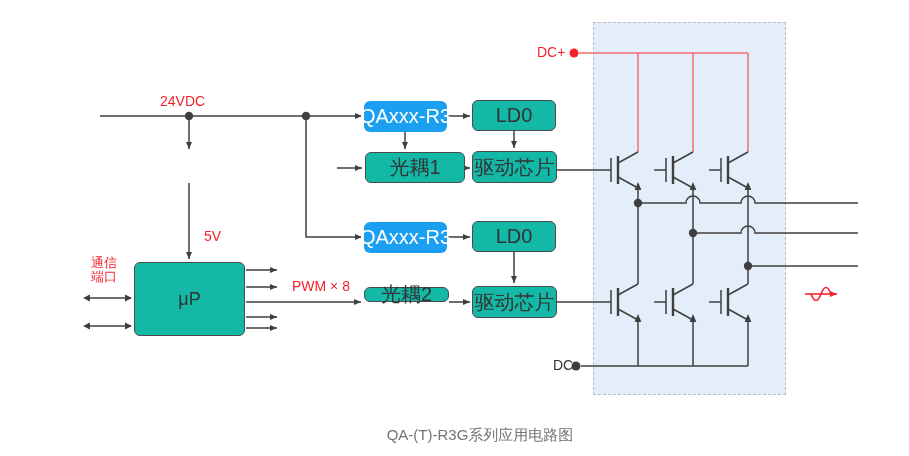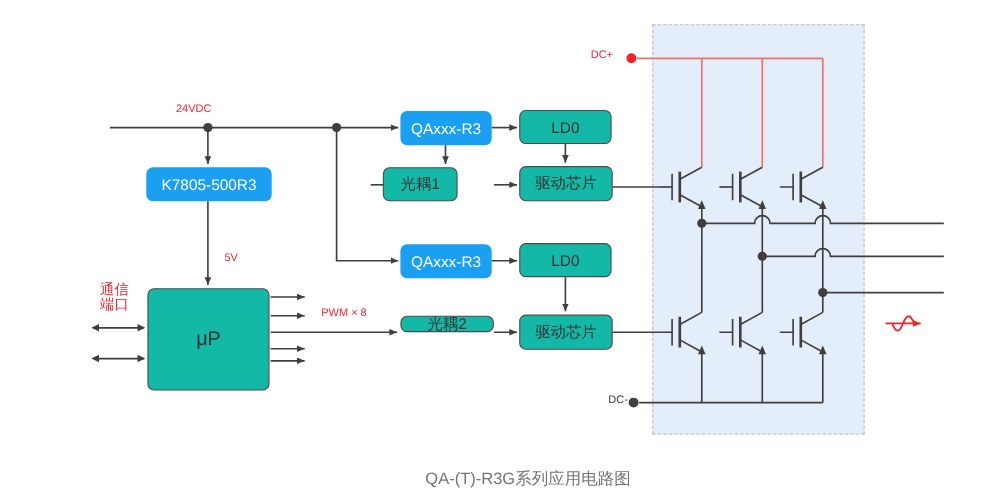--- a/index.html
+++ b/index.html
@@ -15,24 +15,24 @@
   .wire{stroke:var(--wire);stroke-width:1.5;fill:none;}
   .wire-thick{stroke:var(--wire);stroke-width:2.4;fill:none;}
   .rwire{stroke:var(--line-red);stroke-width:1.5;fill:none;}
   .sine{stroke:var(--red);stroke-width:1.6;fill:none;}
   .dot{fill:var(--wire);stroke:none;}
   .rdot{fill:var(--red);stroke:none;}
   .tri{fill:var(--wire);stroke:none;}
   .mkw{fill:var(--wire);}
   .mkr{fill:var(--red);}
   .block{position:absolute;display:flex;align-items:center;justify-content:center;
-         box-sizing:border-box;border-radius:6px;font-size:14px;z-index:2;white-space:nowrap;}
+         box-sizing:border-box;border-radius:6px;font-size:20px;z-index:2;white-space:nowrap;}
   .blue{background:var(--accent-blue);color:#fff;font-weight:500;}
   .white{background:#14b8a6;border:1.4px solid #4a4a4a;color:#333;}
-  .lbl{position:absolute;font-size:10px;color:var(--red);z-index:2;white-space:nowrap;line-height:1.1;}
+  .lbl{position:absolute;font-size:14px;color:var(--red);z-index:2;white-space:nowrap;line-height:1.1;}
   .lbl.black{color:#333;}
   .caption{position:absolute;left:280px;top:426px;width:400px;text-align:center;
            font-size:15px;color:#737373;z-index:2;}
 </style>
 </head>
 <body>
 
 <div id="stage">
 
   <div class="bridge"></div>
@@ -134,30 +134,29 @@
     <use href="#igbt" x="618" y="302"></use>
     <use href="#igbt" x="673" y="302"></use>
     <use href="#igbt" x="728" y="302"></use>
 
     <g>
       <path class="sine" d="M805,294 H837" marker-end="url(#ahr)"></path>
       <path class="sine" d="M811,294 Q816,307 821,294 Q826,281 831,294"></path>
     </g>
   </svg>
 
-  <div class="block blue" style="left:133px;top:152px;width:114px;height:31px;">K7805-500R3</div>
   <div class="block blue" style="left:364px;top:101px;width:83px;height:31px;">QAxxx-R3</div>
   <div class="block white" style="left:472px;top:100px;width:84px;height:31px;">LD0</div>
-  <div class="block white" style="left:348px;top:152px;width:68px;height:31px;">光耦1</div>
+  <div class="block white" style="left:365px;top:152px;width:100px;height:31px;">光耦1</div>
   <div class="block white" style="left:472px;top:151px;width:85px;height:32px;">驱动芯片</div>
   <div class="block blue" style="left:364px;top:222px;width:83px;height:31px;">QAxxx-R3</div>
   <div class="block white" style="left:472px;top:221px;width:84px;height:31px;">LD0</div>
   <div class="block white" style="left:364px;top:287px;width:85px;height:15px;">光耦2</div>
   <div class="block white" style="left:472px;top:286px;width:85px;height:32px;">驱动芯片</div>
-  <div class="block white" style="left:134px;top:262px;width:111px;height:93px;font-size:18px;">μP</div>
+  <div class="block white" style="left:134px;top:262px;width:111px;height:74px;font-size:18px;">μP</div>
 
   <div class="lbl" style="left:124px;top:94px;margin-left:36px;">24VDC</div>
   <div class="lbl" style="left:204px;top:205px;margin-top:24px;">5V</div>
   <div class="lbl" style="left:91px;top:256px;font-size:13px;">
     <div>通信</div>
     <div>端口</div>
   </div>
   <div class="lbl" style="left:292px;top:279px;">PWM × 8</div>
   <div class="lbl" style="left:537px;top:45px;">DC+</div>
   <div class="lbl black" style="left:553px;top:358px;">DC-</div>

